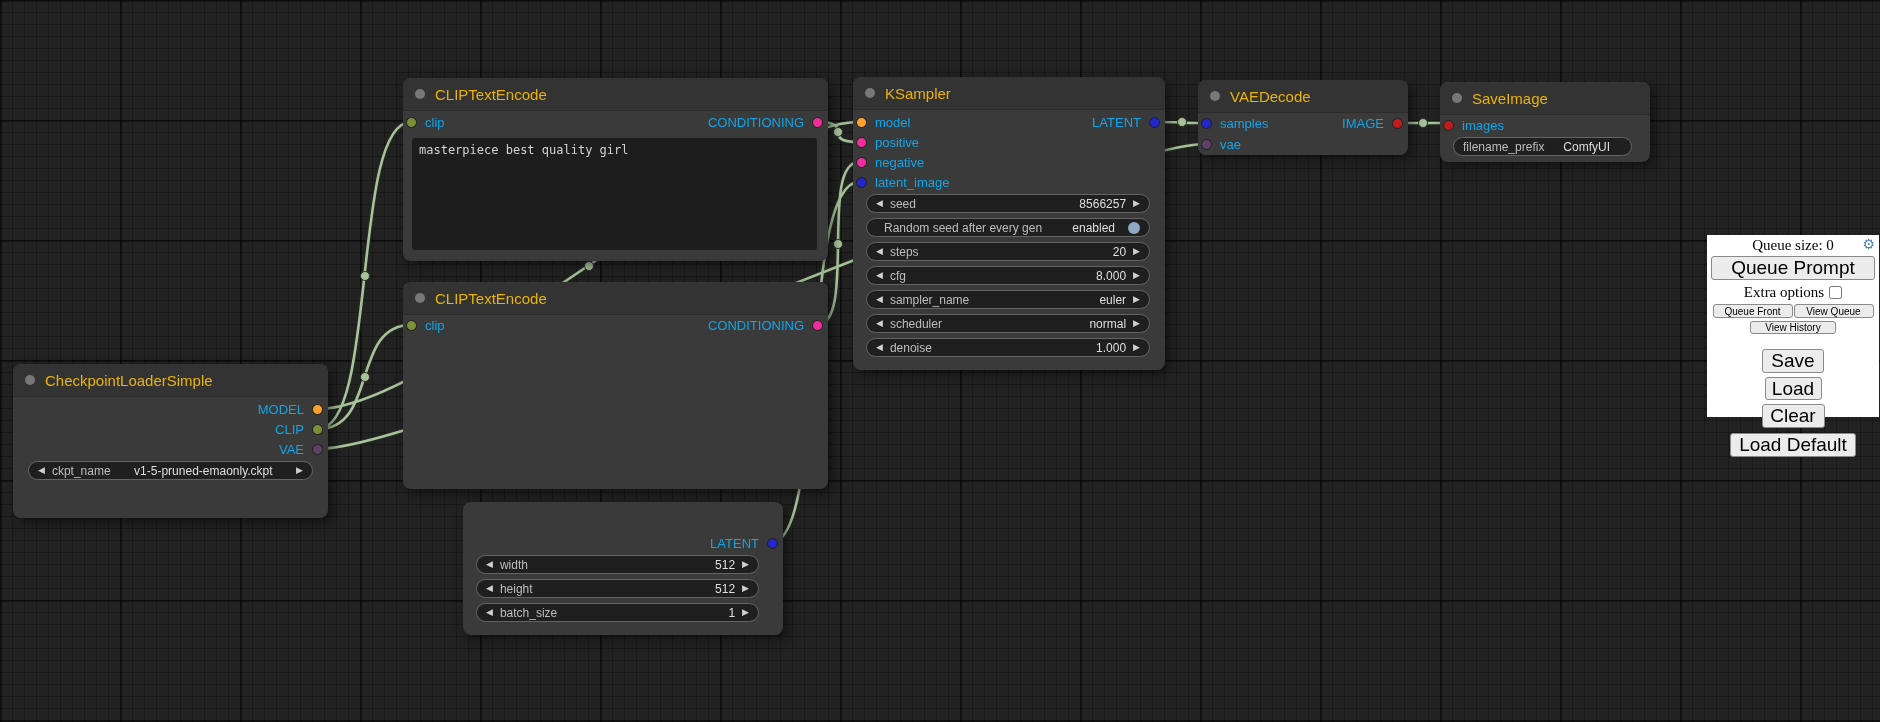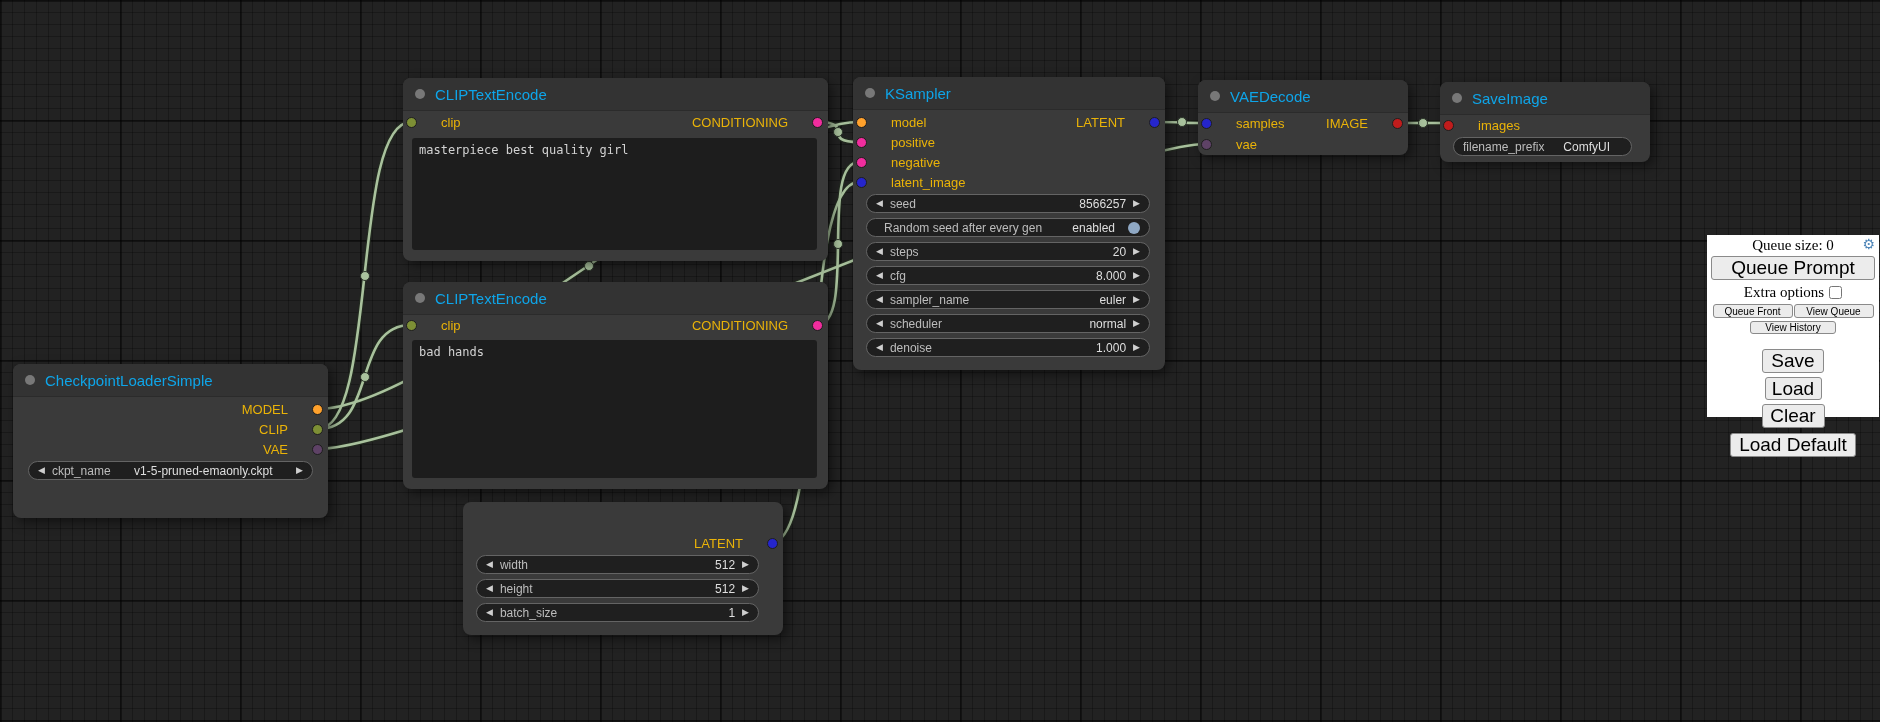--- a/index.html
+++ b/index.html
@@ -21,24 +21,24 @@
 
   .node {
     position:absolute; z-index:2;
     background:#3a3a3a; border-radius:8px;
     box-shadow: 4px 4px 12px rgba(0,0,0,0.5);
   }
   .ntitle {
     height:26px; background:#333333; border-radius:8px 8px 0 0;
     border-bottom:1px solid #2b2b2b;
     display:flex; align-items:center; gap:10px; padding:16px 12px;
-    color:#0ea5e9; font-size:15px; cursor:default;
+    color:#eab308; font-size:15px; cursor:default;
   }
   .tdot { width:10px; height:10px; border-radius:50%; background:#787878; flex:0 0 auto; }
-  .slot { position:absolute; height:20px; display:flex; align-items:center; gap:24px; color:#eab308; font-size:13px; }
+  .slot { position:absolute; height:20px; display:flex; align-items:center; gap:8px; color:#0ea5e9; font-size:13px; }
   .slot.in  { left:3px; }
   .slot.out { right:5px; flex-direction:row-reverse; }
   .pdot { width:11px; height:11px; border-radius:50%; border:1px solid #1e1e1e; flex:0 0 auto; }
   .p-model {background:#ffa12c;} .p-clip {background:#7d8f35;} .p-vae {background:#5e4266;}
   .p-cond {background:#f12d9e;} .p-latent {background:#2525cc;} .p-image {background:#c01c1c;}
   .widget {
     position:absolute; height:19px;
     background:#1f1f1f; border:1px solid #646464; border-radius:10px;
     display:flex; align-items:center; padding:0 9px; gap:7px;
     font-size:12px; color:#bdbdbd; cursor:pointer;
@@ -166,21 +166,20 @@
       <span>CLIPTextEncode</span>
     </div>
     <div class="slot in" style="top:33px">
       <span class="pdot p-clip"></span>
       <span>clip</span>
     </div>
     <div class="slot out" style="top:33px">
       <span class="pdot p-cond"></span>
       <span>CONDITIONING</span>
     </div>
-    <div class="prompt-box" style="left:9px; top:58px; width:405px; height:138px;">bad hands</div>
   </div>
 
   <div class="node" style="left:463px; top:502px; width:320px; height:133px;">
     <div class="slot out" style="top:31px">
       <span class="pdot p-latent"></span>
       <span>LATENT</span>
     </div>
     <div class="widget" style="left:13px; top:53px; width:283px;">
       <span class="warrow">◀</span>
       <span>width</span>

